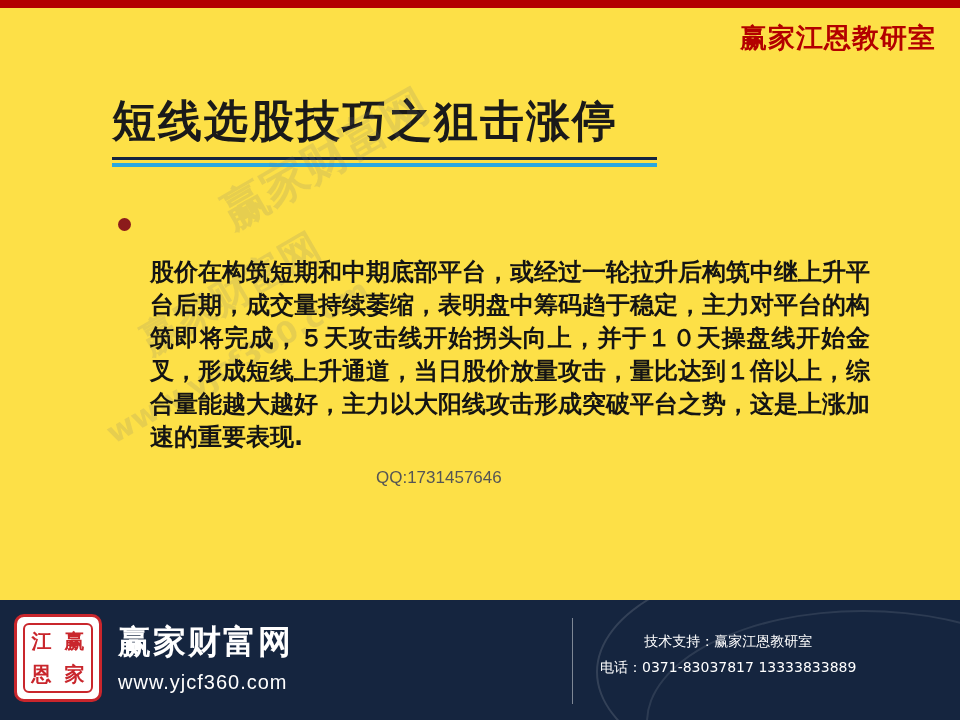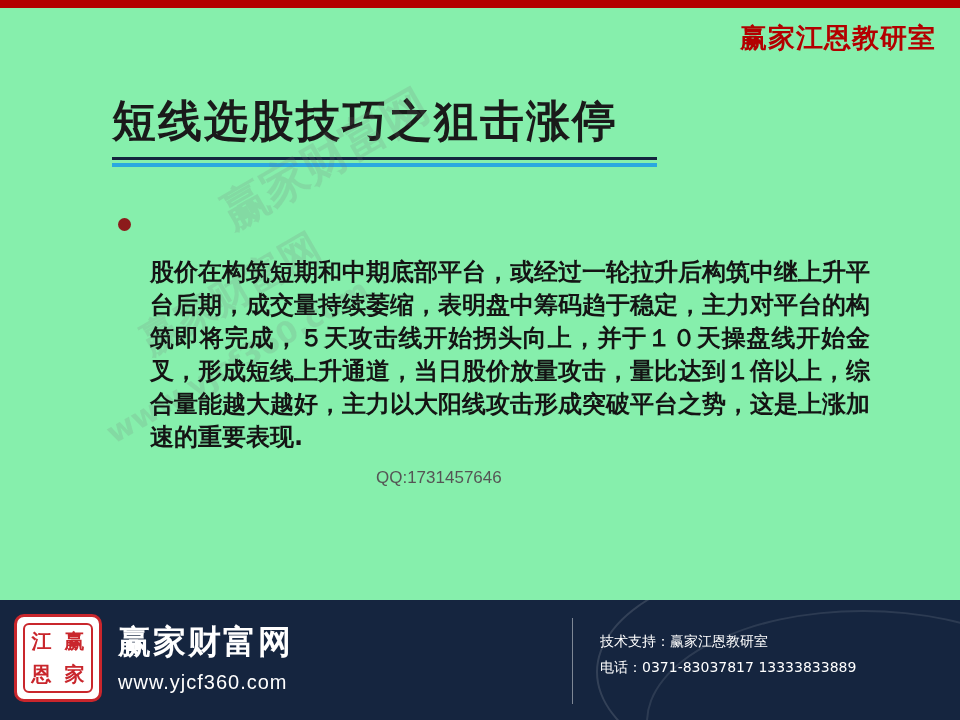--- a/index.html
+++ b/index.html
@@ -10,21 +10,21 @@
     width: 960px;
     height: 720px;
     overflow: hidden;
     font-family: "Liberation Sans", sans-serif;
     background: #ffffff;
   }
   .slide {
     position: relative;
     width: 960px;
     height: 720px;
-    background: #86efac;
+    background: #fde047;
     overflow: hidden;
   }
 
   
   .top-bar {
     position: absolute;
     left: 0;
     top: 0;
     width: 960px;
     height: 8px;
@@ -228,20 +228,21 @@
     width: 1px;
     height: 86px;
     background: rgba(255,255,255,0.45);
   }
 
   .contact-block {
     position: absolute;
     left: 600px;
     top: 28px;
     color: #ffffff;
+    text-align: center;
   }
   .contact-line {
     font-size: 14px;
     line-height: 26px;
     font-family: "Liberation Sans", sans-serif;
     white-space: nowrap;
   }
   .contact-line.cjk {
     font-family: "DejaVu Sans", sans-serif;
   }

